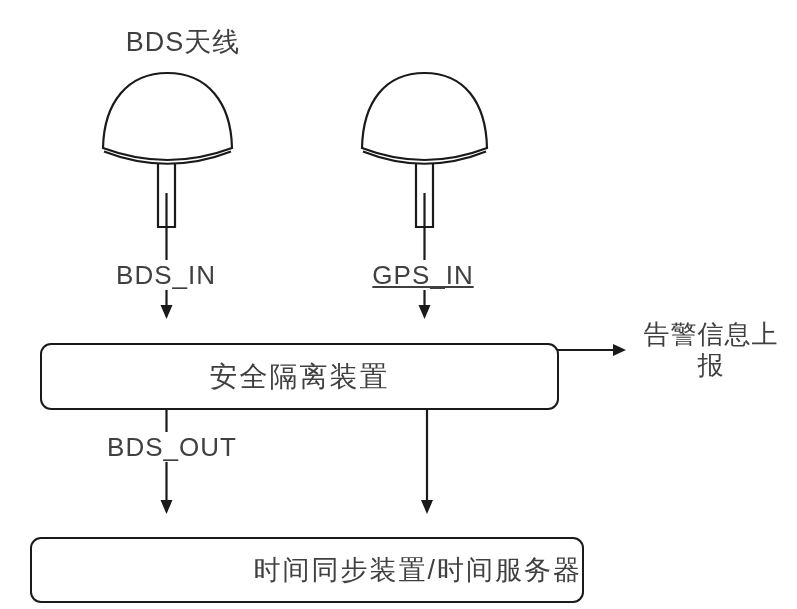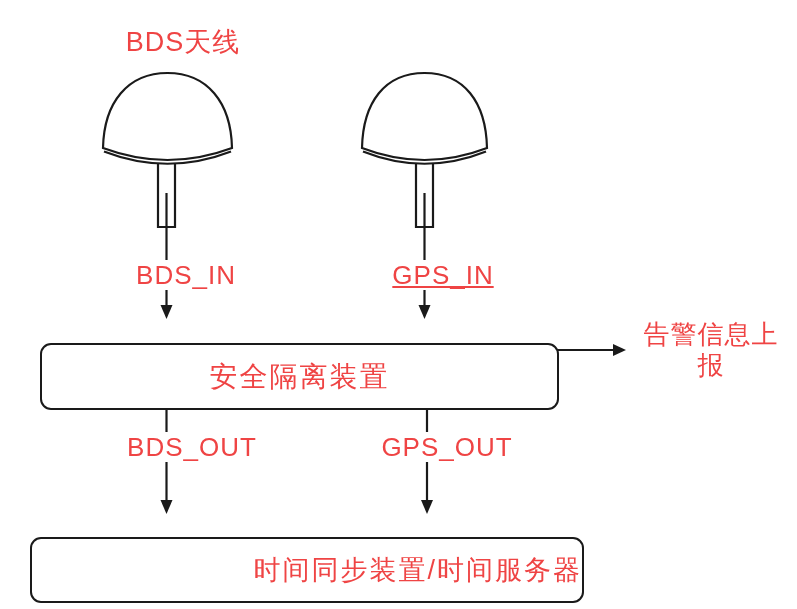--- a/index.html
+++ b/index.html
@@ -1,27 +1,27 @@
 <!DOCTYPE html>
 <html><head>
 <meta charset="utf-8">
 <style>
   html,body{margin:0;padding:0;background:#ffffff;}
   .canvas{
     position:relative;
     width:797px;height:609px;
     background:#ffffff;
     font-family:"Liberation Sans","DejaVu Sans",sans-serif;
-    color:#ef4444;
+    color:#404040;
     overflow:hidden;
   }
   svg.lines{position:absolute;left:0;top:0;}
   .label{position:absolute;transform:translateX(-50%);white-space:nowrap;}
   .antenna-label{font-size:27px;letter-spacing:1px;}
-  .signal-label{font-size:26px;background:#ffffff;padding:0 6px;line-height:30px;letter-spacing:1px;margin-left:20px;}
+  .signal-label{font-size:26px;background:#ffffff;padding:0 6px;line-height:30px;letter-spacing:1px;}
   .box{
     position:absolute;
     border:2.6px solid #1a1a1a;
     border-radius:11px;
     background:#ffffff;
     display:flex;align-items:center;justify-content:center;
     letter-spacing:2px;
     margin-top:24px;
   }
   .box-mid{left:40px;top:319px;width:515px;height:63px;font-size:28px;}
@@ -74,19 +74,18 @@
 
   <div class="box box-mid">
     <span>安全隔离装置</span>
   </div>
 
   <div class="alarm-note">
     <span>告警信息上报</span>
   </div>
 
   <div class="label signal-label" style="left:172px;top:432px;">BDS_OUT</div>
-  <div class="label signal-label" style="left:427px;top:432px;">GPS_OUT</div>
 
   <div class="box box-bottom">
     <span>时间同步装置/时间服务器</span>
   </div>
 
 </div>
 
 </body></html>

